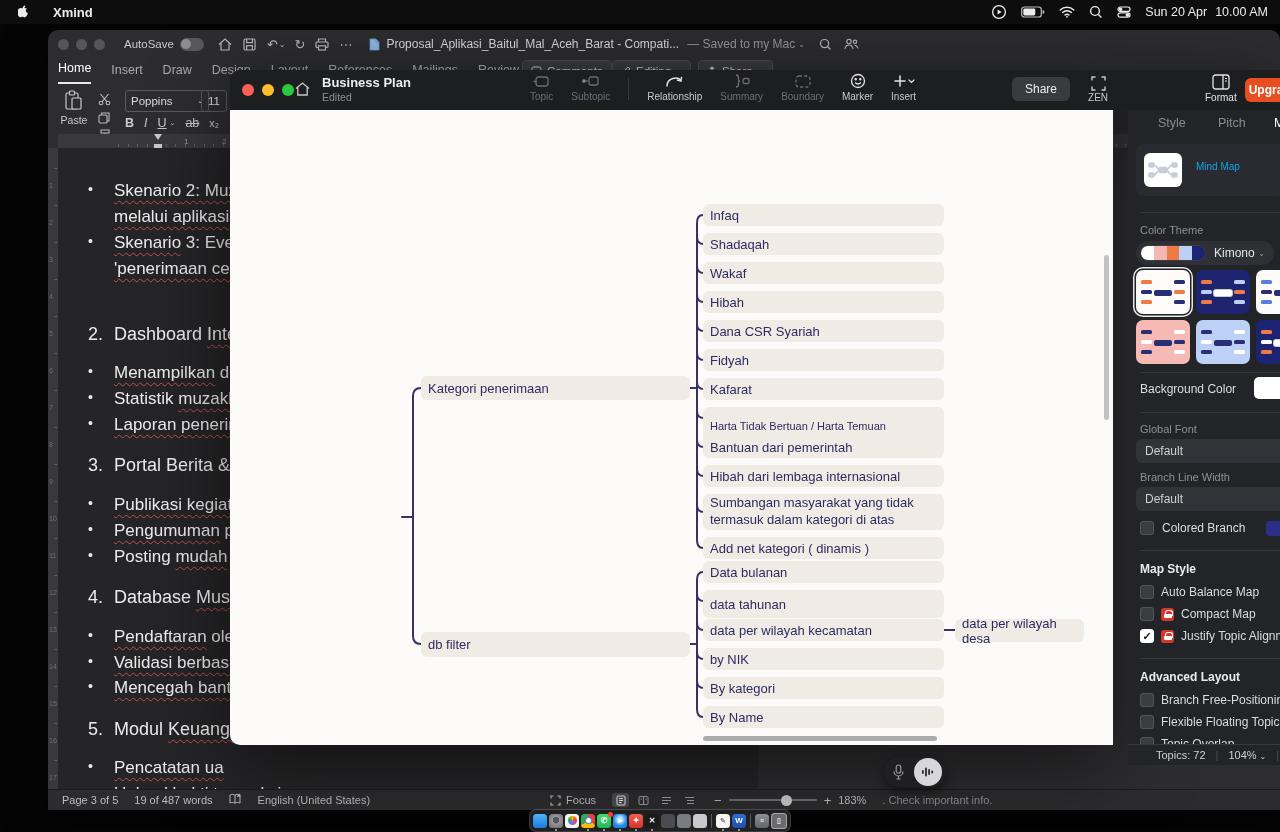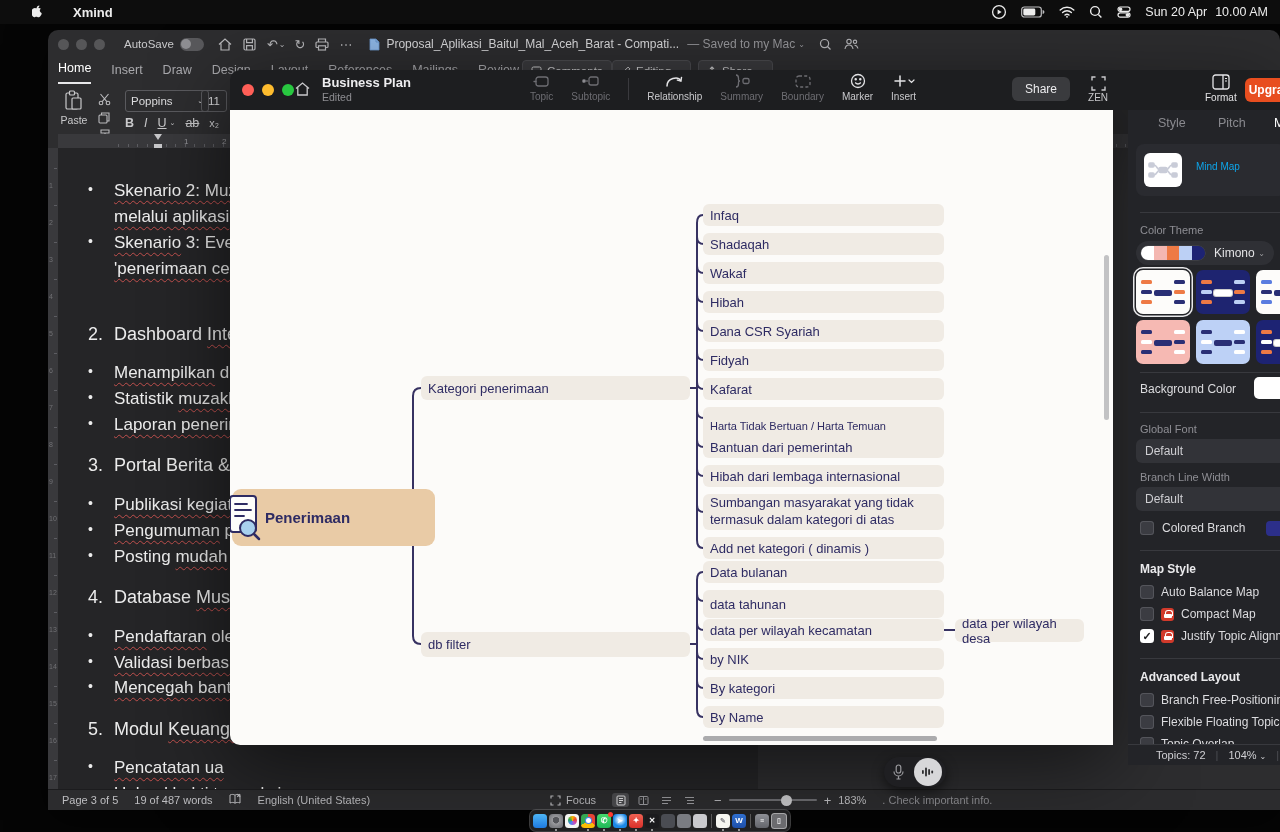--- a/index.html
+++ b/index.html
@@ -1,21 +1,21 @@
 <!DOCTYPE html>
 <html><head>
 <meta charset="utf-8">
 <style>
   html,body{margin:0;padding:0;width:1280px;height:832px;overflow:hidden;background:#050505;
     font-family:"Liberation Sans",sans-serif;-webkit-font-smoothing:antialiased;}
   .abs{position:absolute;}
   
   #menubar{position:absolute;left:0;top:0;width:1280px;height:24px;background:#0d0d0d;color:#ececec;
     display:flex;align-items:center;font-size:13px;z-index:40;}
-  #menu-left{display:flex;align-items:center;gap:8px;padding-left:22px;}
+  #menu-left{display:flex;align-items:center;gap:2px;padding-left:8px;}
   #menu-left .mi{padding:0 10px;}
   #menu-left .appname{font-weight:bold;}
   #menu-right{margin-left:auto;display:flex;align-items:center;gap:14px;padding-right:12px;font-size:12.5px;}
   #menu-right svg{display:block;}
   
   #word{position:absolute;left:48px;top:30px;width:1232px;height:780px;background:#2d2d2f;
     border-radius:10px 10px 0 0;z-index:1;box-shadow:0 10px 40px rgba(0,0,0,.6);}
   #word-titlebar{position:absolute;left:0;top:0;right:0;height:28px;display:flex;align-items:center;color:#c9c9cb;font-size:11.5px;}
   .tl{width:11px;height:11px;border-radius:50%;background:#565658;margin-right:7px;}
   #wt-lights{display:flex;padding-left:10px;}
@@ -699,31 +699,20 @@
         <path d="M467 359 Q467 366 474 366 H473" fill="none" stroke="#373262" stroke-width="2" stroke-linecap="round"></path>
         <path d="M467 395 Q467 402 474 402 H473" fill="none" stroke="#373262" stroke-width="2" stroke-linecap="round"></path>
         <path d="M453 534 H467" fill="none" stroke="#373262" stroke-width="2" stroke-linecap="round"></path>
         <path d="M473 462 Q467 462 467 470 V599 Q467 607 473 607" fill="none" stroke="#373262" stroke-width="2" stroke-linecap="round"></path>
         <path d="M467 484 Q467 491 474 491 H473" fill="none" stroke="#373262" stroke-width="2" stroke-linecap="round"></path>
         <path d="M467 513 Q467 520 474 520 H473" fill="none" stroke="#373262" stroke-width="2" stroke-linecap="round"></path>
         <path d="M467 542 Q467 549 474 549 H473" fill="none" stroke="#373262" stroke-width="2" stroke-linecap="round"></path>
         <path d="M467 571 Q467 578 474 578 H473" fill="none" stroke="#373262" stroke-width="2" stroke-linecap="round"></path>
         <path d="M707 520 H725" fill="none" stroke="#373262" stroke-width="2" stroke-linecap="round"></path>
       </svg>
-    <div id="root-node" class="node" style="left:2px;top:379px;width:170px;height:57px;">
-      <span class="abs" style="left:-8px;top:3px;">
-        <svg width="38" height="50" viewBox="0 0 38 50">
-            <rect x="6" y="4" width="26" height="36" rx="3" fill="#fdfdfb" stroke="#2e2b63" stroke-width="2"></rect>
-            <path d="M11 12h12M11 18h16M11 24h9" stroke="#2e2b63" stroke-width="1.8" stroke-linecap="round"></path>
-            <circle cx="24" cy="36" r="8" fill="#a8d0ee" stroke="#2e2b63" stroke-width="2"></circle>
-            <path d="M30 42l5 5" stroke="#2e2b63" stroke-width="2.5" stroke-linecap="round"></path>
-          </svg>
-      </span>
-      <span>Penerimaan</span>
-    </div>
     <div id="l1-nodes">
         <div class="node beige" style="left: 191px; top: 266px; width: 262px; height: 24px;">Kategori penerimaan</div>
         <div class="node beige" style="left: 191px; top: 522px; width: 262px; height: 25px;">db filter</div>
       </div>
     <div id="k-nodes">
         <div class="node beige" style="left: 473px; top: 94px; width: 234px; height: 22px; white-space: nowrap; font-size: 13px;">Infaq</div>
         <div class="node beige" style="left: 473px; top: 123px; width: 234px; height: 22px; white-space: nowrap; font-size: 13px; text-align: right;">Shadaqah</div>
         <div class="node beige" style="left: 473px; top: 152px; width: 234px; height: 22px; white-space: nowrap; font-size: 13px;">Wakaf</div>
         <div class="node beige" style="left: 473px; top: 181px; width: 234px; height: 22px; white-space: nowrap; font-size: 13px;">Hibah</div>
         <div class="node beige" style="left: 473px; top: 210px; width: 234px; height: 22px; white-space: nowrap; font-size: 13px;">Dana CSR Syariah</div>

